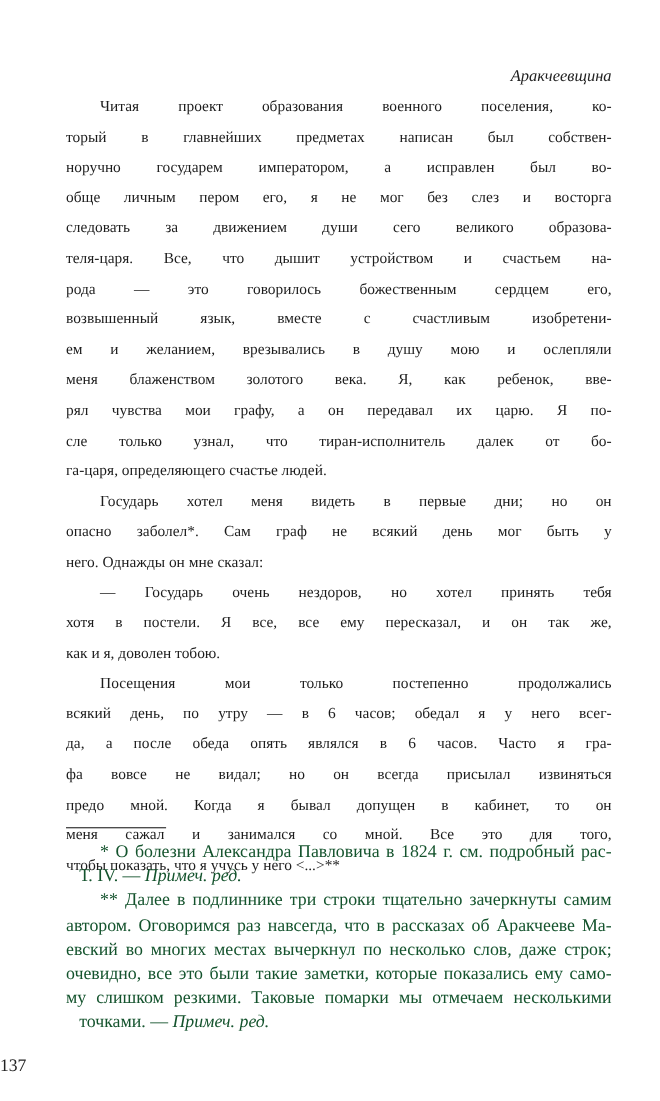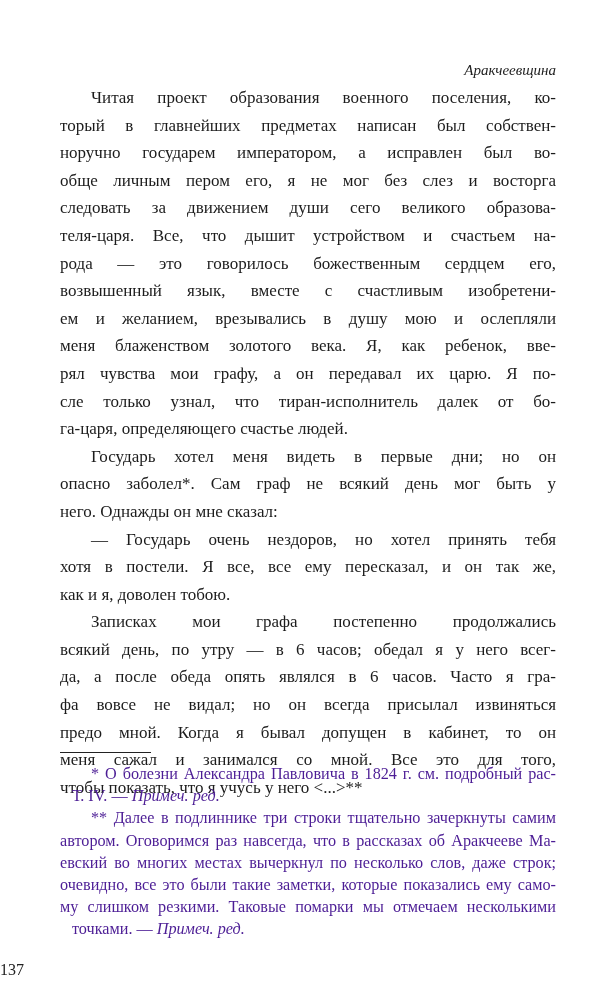--- a/index.html
+++ b/index.html
@@ -5,33 +5,33 @@
   html, body { margin:0; padding:0; background:#ffffff; }
   body { width:600px; height:1001px; position:relative; overflow:hidden; color:#1a1a1a; }
   .header {
     position:absolute; top:42px; right:44px;
     font-family:"Liberation Serif", "DejaVu Serif", serif;
     font-style:italic; font-size:15px; color:#222;margin-top:20px;
   }
   .main {
     position:absolute; left:60px; top:84px; width:496px;
     font-family:"Liberation Serif", "DejaVu Serif", serif;
-    font-size:17px; line-height:27.6px; color:#1c1c1c;
+    font-size:14px; line-height:27.6px; color:#1c1c1c;
   }
   .line { display:block; white-space:nowrap; text-align:justify; text-align-last:justify; height:27.6px; }
   .line.last { text-align-last:left; }
   .line.indent { padding-left:31px; }
   .rule {
     position:absolute; left:60px; top:752px; width:91px; height:0;
     border-top:1.6px solid #222;
   }
   .notes {
     position:absolute; left:60px; top:763px; width:496px;
     font-family:"Liberation Serif", "DejaVu Serif", serif;
-    font-size:16.2px; line-height:22.2px; color:#4c1d95;
+    font-size:16.2px; line-height:22.2px; color:#14532d;
   }
   .nline { display:block; white-space:nowrap; text-align:justify; text-align-last:justify; height:22.2px; }
   .nline.last { text-align-last:left;margin-left:12px; }
   .nline.indent { padding-left:31px; }
   .it { font-style:italic; }
   .pagenum {
     position:absolute; top:961px; left:0; width:600px; text-align:left;
     font-family:"Liberation Serif", "DejaVu Serif", serif;
     font-size:16px; color:#222;
   }
@@ -54,21 +54,21 @@
   <span class="line">меня блаженством золотого века. Я, как ребенок, вве-</span>
   <span class="line">рял чувства мои графу, а он передавал их царю. Я по-</span>
   <span class="line">сле только узнал, что тиран-исполнитель далек от бо-</span>
   <span class="line last">га-царя, определяющего счастье людей.</span>
   <span class="line indent">Государь хотел меня видеть в первые дни; но он</span>
   <span class="line">опасно заболел*. Сам граф не всякий день мог быть у</span>
   <span class="line last">него. Однажды он мне сказал:</span>
   <span class="line indent">— Государь очень нездоров, но хотел принять тебя</span>
   <span class="line">хотя в постели. Я все, все ему пересказал, и он так же,</span>
   <span class="line last">как и я, доволен тобою.</span>
-  <span class="line indent">Записках мои графа постепенно продолжались</span>
+  <span class="line indent">Посещения мои только постепенно продолжались</span>
   <span class="line">всякий день, по утру — в 6 часов; обедал я у него всег-</span>
   <span class="line">да, а после обеда опять являлся в 6 часов. Часто я гра-</span>
   <span class="line">фа вовсе не видал; но он всегда присылал извиняться</span>
   <span class="line">предо мной. Когда я бывал допущен в кабинет, то он</span>
   <span class="line">меня сажал и занимался со мной. Все это для того,</span>
   <span class="line last">чтобы показать, что я учусь у него &lt;...&gt;**</span>
 </div>
 
 <div class="rule"></div>
 

